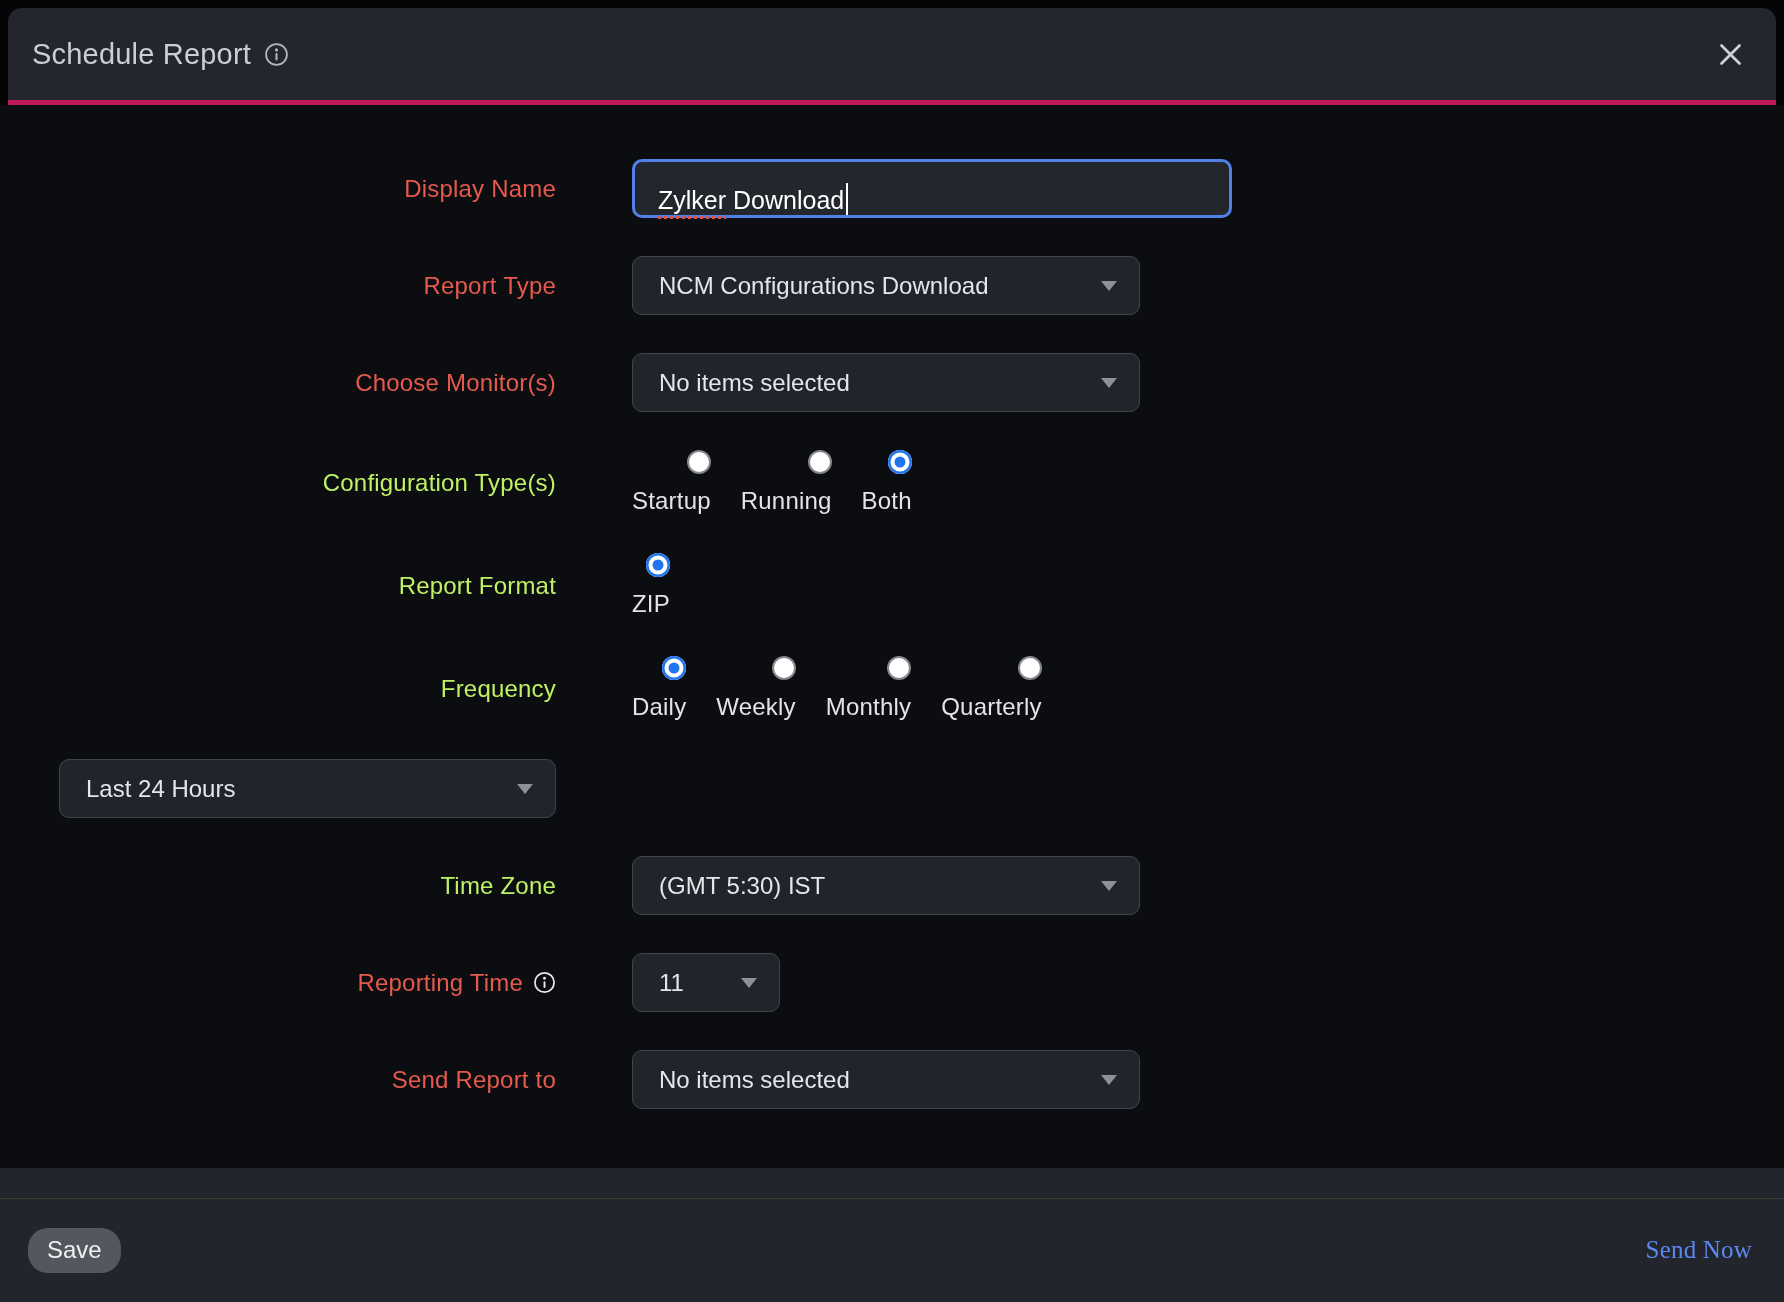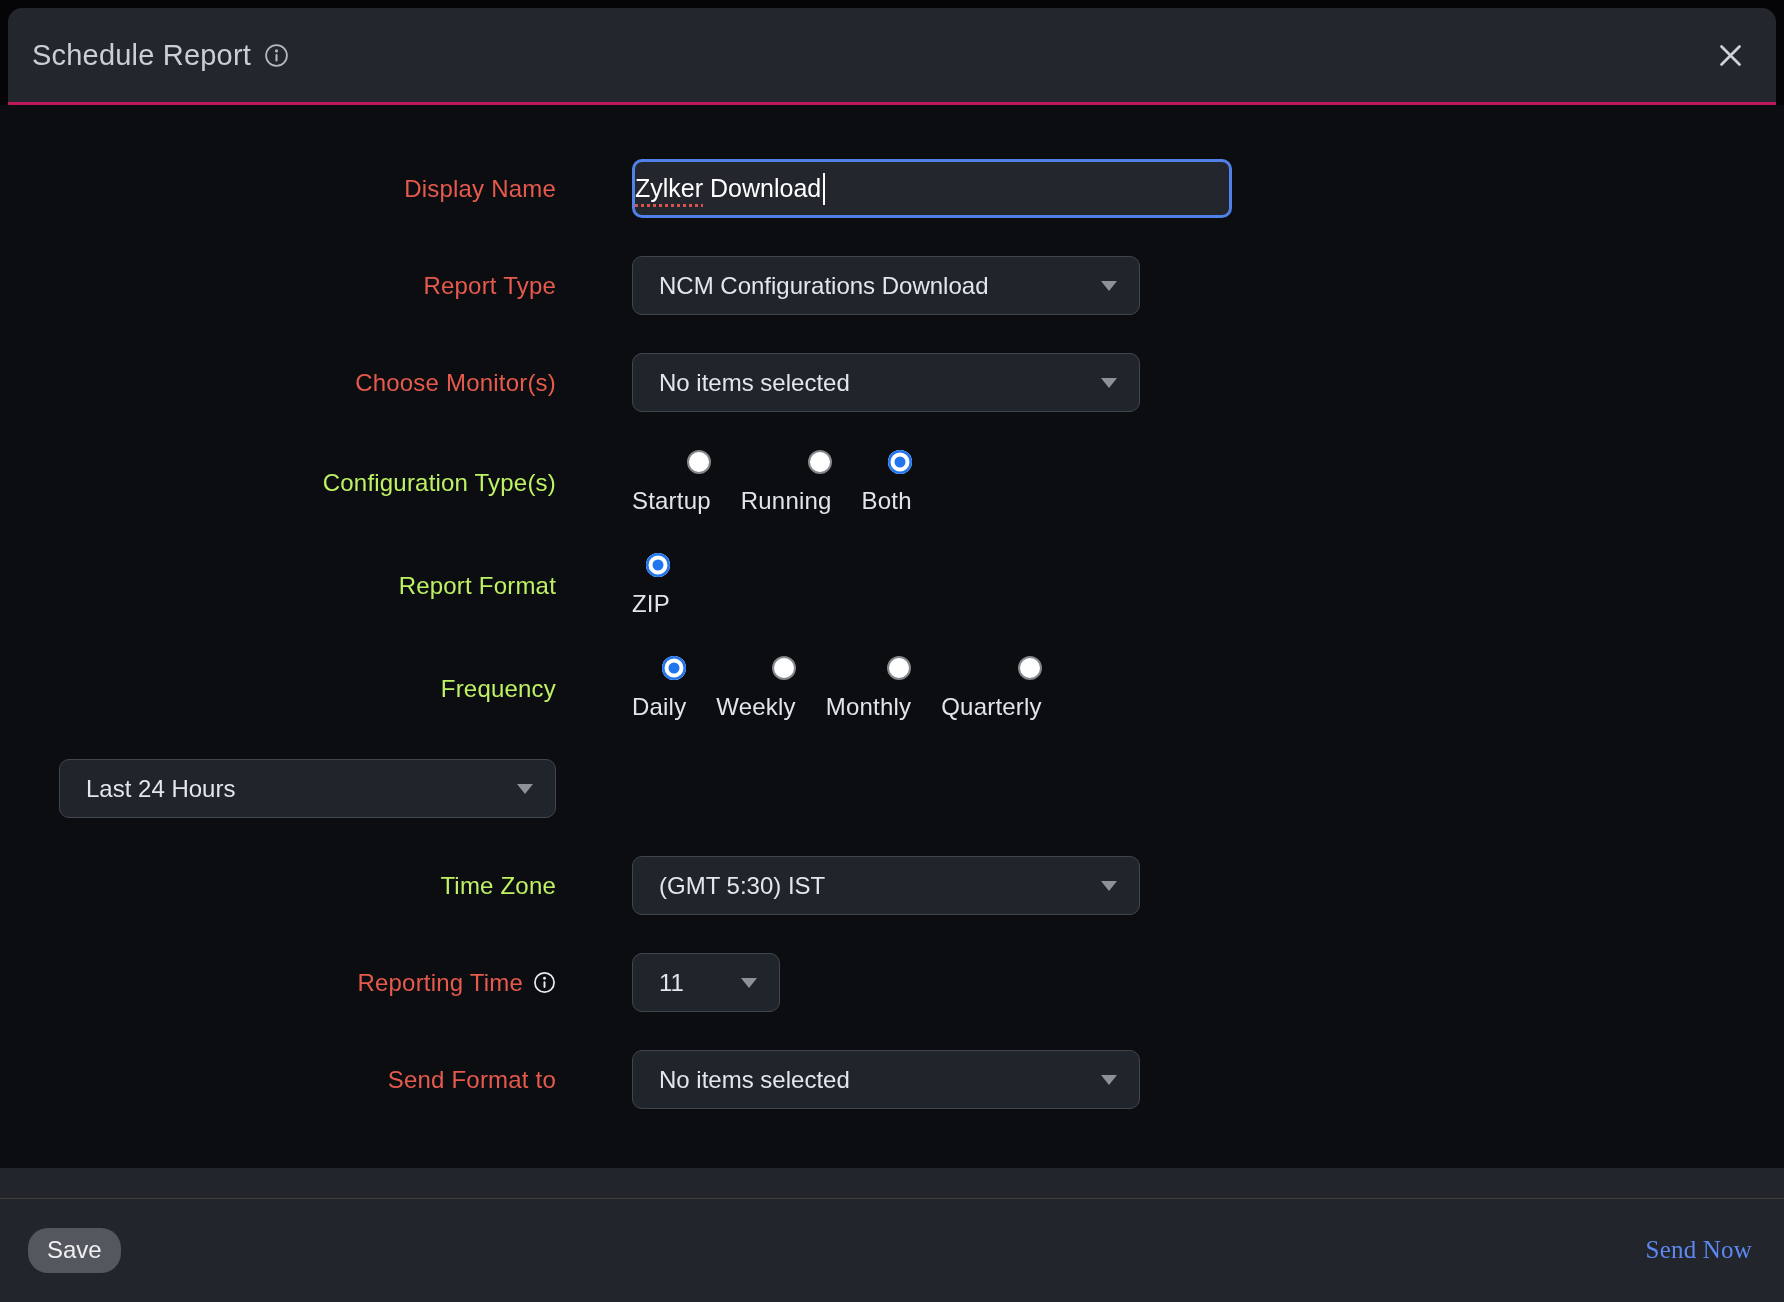--- a/index.html
+++ b/index.html
@@ -10,21 +10,21 @@
     overflow: hidden;
     position: relative;
   }
 
   
   .modal-header {
     margin: 8px 8px 0 8px;
     height: 97px;
     background: #23262d;
     border-radius: 14px 14px 0 0;
-    border-bottom: 3px solid #be185d;
+    border-bottom: 5px solid #be185d;
     display: flex;
     align-items: center;
     padding: 0 26px 0 24px;
   }
   .title {
     font-size: 29px;
     color: #cbcfd4;
     letter-spacing: 0.2px;
   }
   .hdr-info {
@@ -68,21 +68,22 @@
   .row-field { margin-left: 59px; display: flex; align-items: center; }
 
   
   .text-input {
     width: 600px;
     height: 59px;
     background: #23262d;
     border: 3px solid #4f81e9;
     border-radius: 10px;
     display: flex;
-    align-items: center;
+    align-items: flex-end;
+    padding-left: 23px;
     font-size: 25px;
     color: #ffffff;
   }
   .text-input span { white-space: pre; }
   .misspelled {
     text-decoration: underline dotted #d9534a 2.5px;
     text-underline-offset: 7px;
   }
   .caret-bar {
     display: inline-block;
@@ -323,21 +324,21 @@
     </div>
     <div class="row-field">
       <div class="select small">
         <span class="value">11</span>
         <span class="caret-down"></span>
       </div>
     </div>
   </div>
 
   <div class="form-row">
-    <div class="row-label required">Send Format to</div>
+    <div class="row-label required">Send Report to</div>
     <div class="row-field">
       <div class="select">
         <span class="value">No items selected</span>
         <span class="caret-down"></span>
       </div>
     </div>
   </div>
 
 </div>
 

